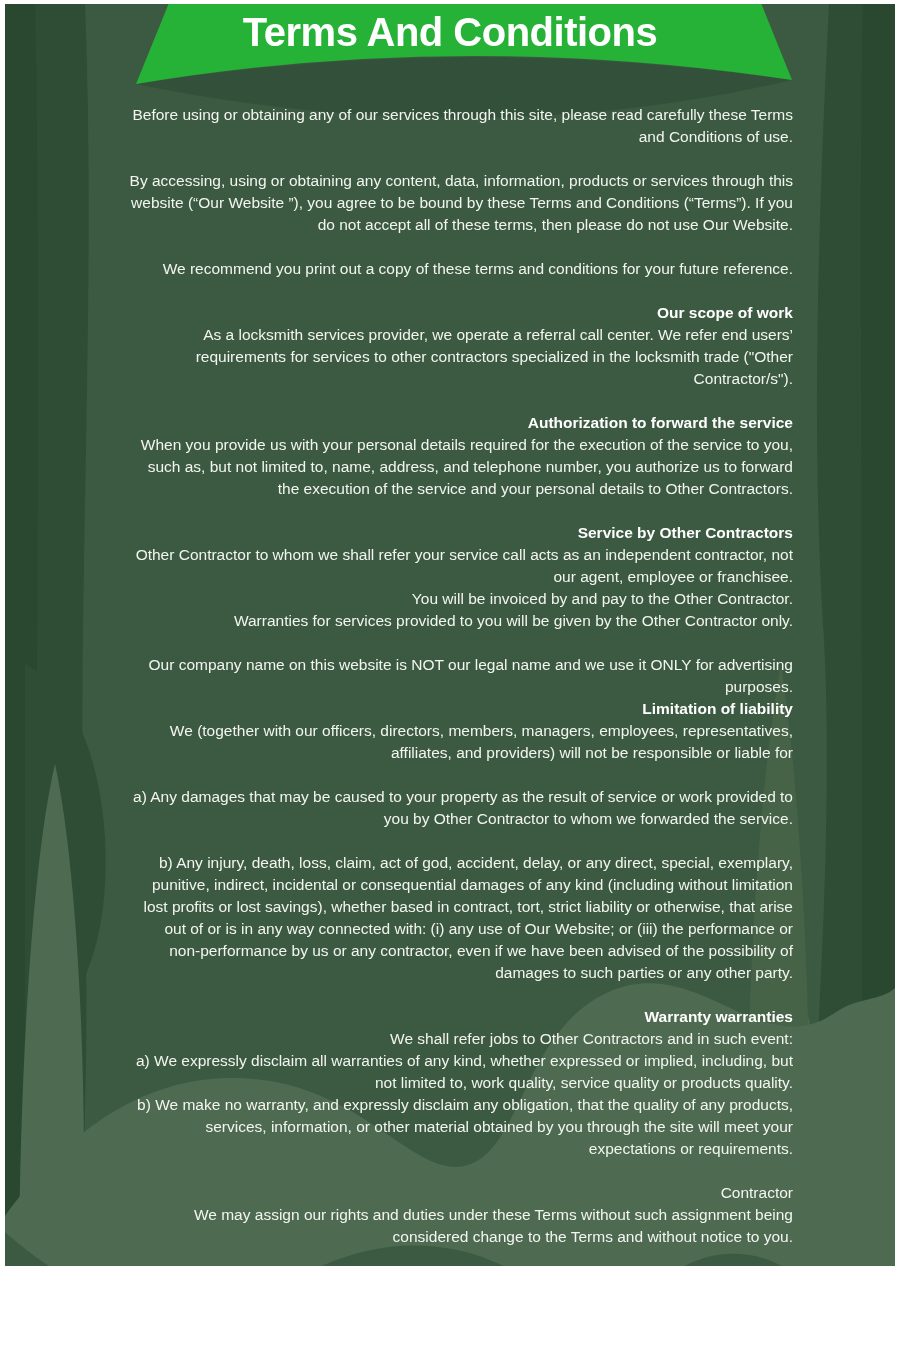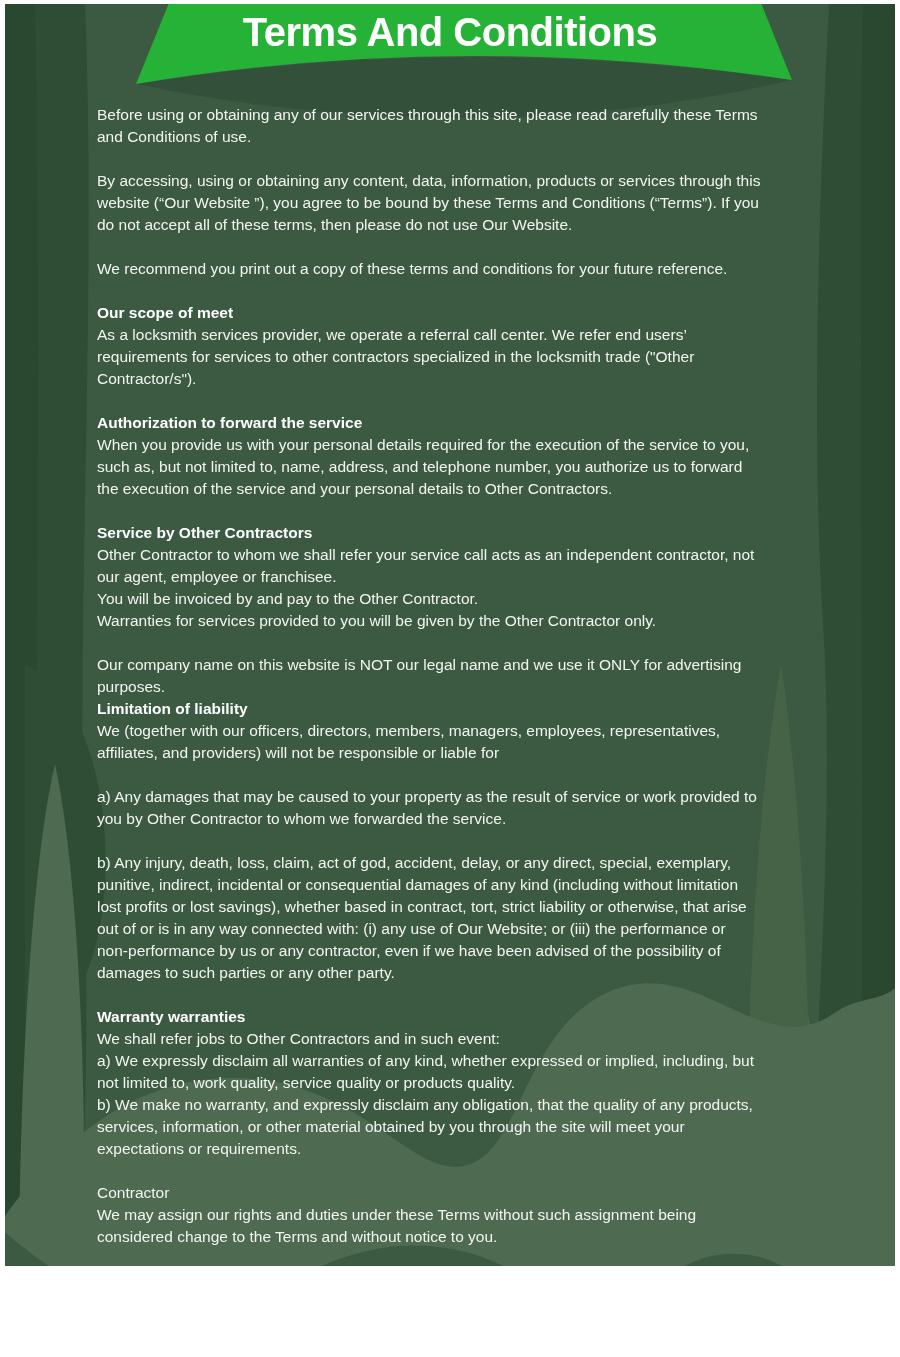--- a/index.html
+++ b/index.html
@@ -53,21 +53,21 @@
   }
   .content {
     position: absolute;
     left: 92px; top: 100px;
     width: 696px;
     color: var(--text);
     font-size: 15.5px;
     line-height: 22px;
     z-index: 2;
   }
-  .blk { white-space: pre-line; margin: 0; }
+  .blk { white-space: pre-line; margin: 0; text-align: right; }
   .blk.gap { margin-top: 22px; }
   .blk.heading { font-weight: bold; color: #ffffff; }
   .blk.subheading { font-weight: normal; }
 </style>
 </head>
 <body style="background: rgb(255, 255, 255);">
 
 <div class="page">
 
   <svg class="bg-art" viewBox="0 0 890 1339" width="890" height="1339" aria-hidden="true">
@@ -100,21 +100,21 @@
 
   <div class="banner-title">Terms And Conditions</div>
 
   <div class="content">
       <div class="blk paragraph">Before using or obtaining any of our services through this site, please read carefully these Terms
 and Conditions of use.</div>
       <div class="blk paragraph gap">By accessing, using or obtaining any content, data, information, products or services through this
 website (“Our Website ”), you agree to be bound by these Terms and Conditions (“Terms”). If you
 do not accept all of these terms, then please do not use Our Website.</div>
       <div class="blk paragraph gap">We recommend you print out a copy of these terms and conditions for your future reference.</div>
-      <div class="blk heading gap">Our scope of meet</div>
+      <div class="blk heading gap">Our scope of work</div>
       <div class="blk paragraph">As a locksmith services provider, we operate a referral call center. We refer end users’
 requirements for services to other contractors specialized in the locksmith trade ("Other
 Contractor/s").</div>
       <div class="blk heading gap">Authorization to forward the service</div>
       <div class="blk paragraph">When you provide us with your personal details required for the execution of the service to you,
 such as, but not limited to, name, address, and telephone number, you authorize us to forward
 the execution of the service and your personal details to Other Contractors.</div>
       <div class="blk heading gap">Service by Other Contractors</div>
       <div class="blk paragraph">Other Contractor to whom we shall refer your service call acts as an independent contractor, not
 our agent, employee or franchisee.

